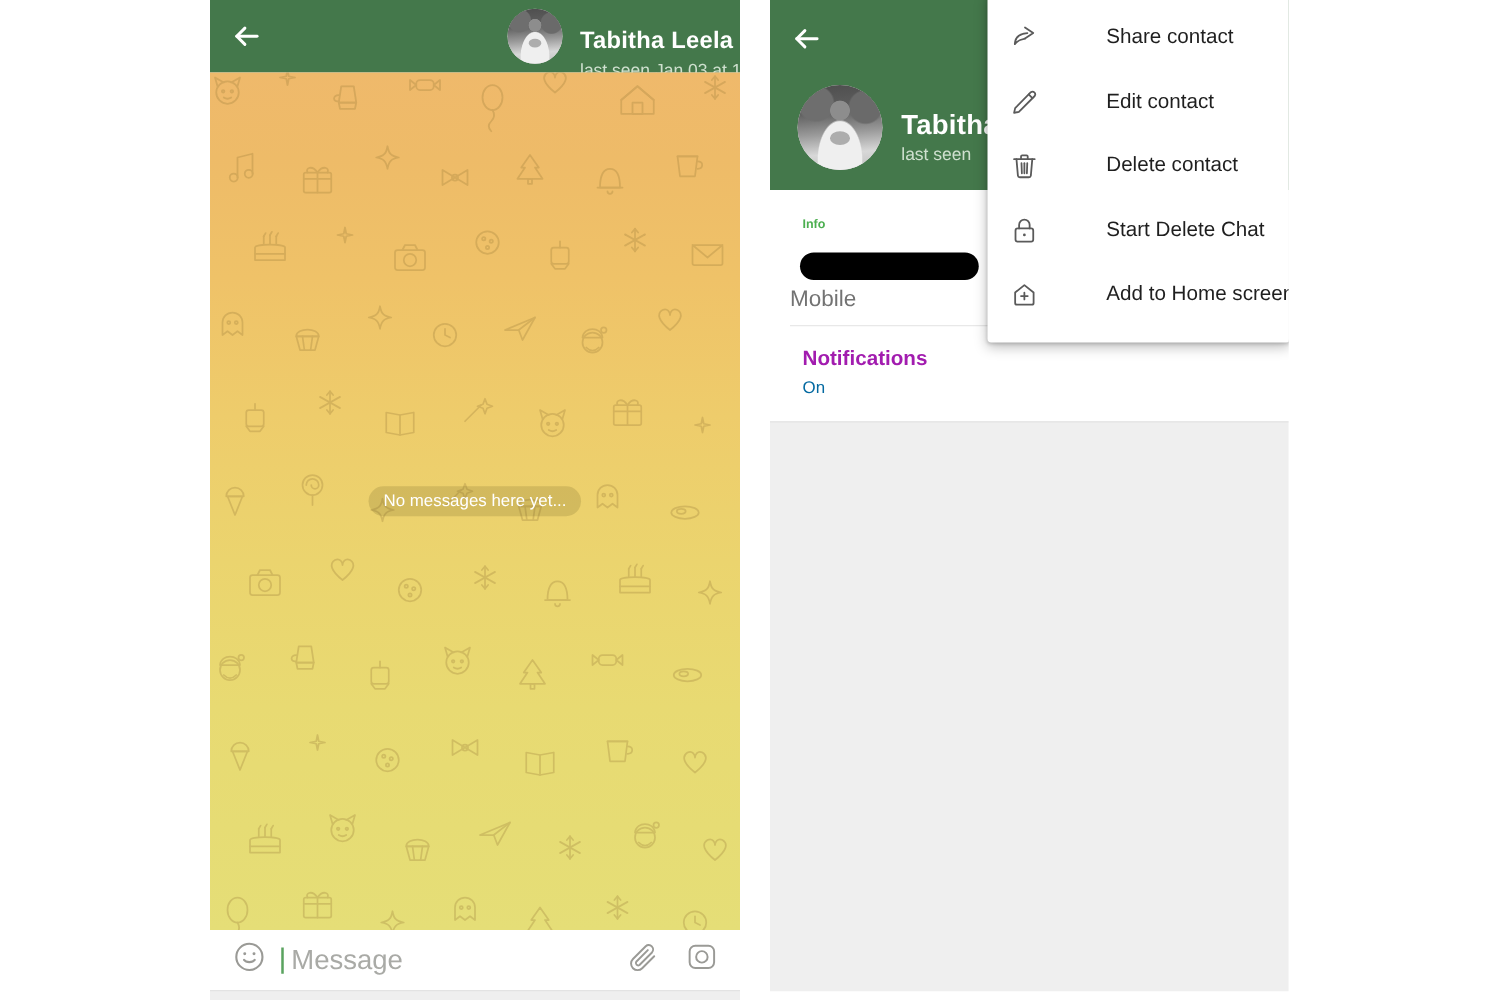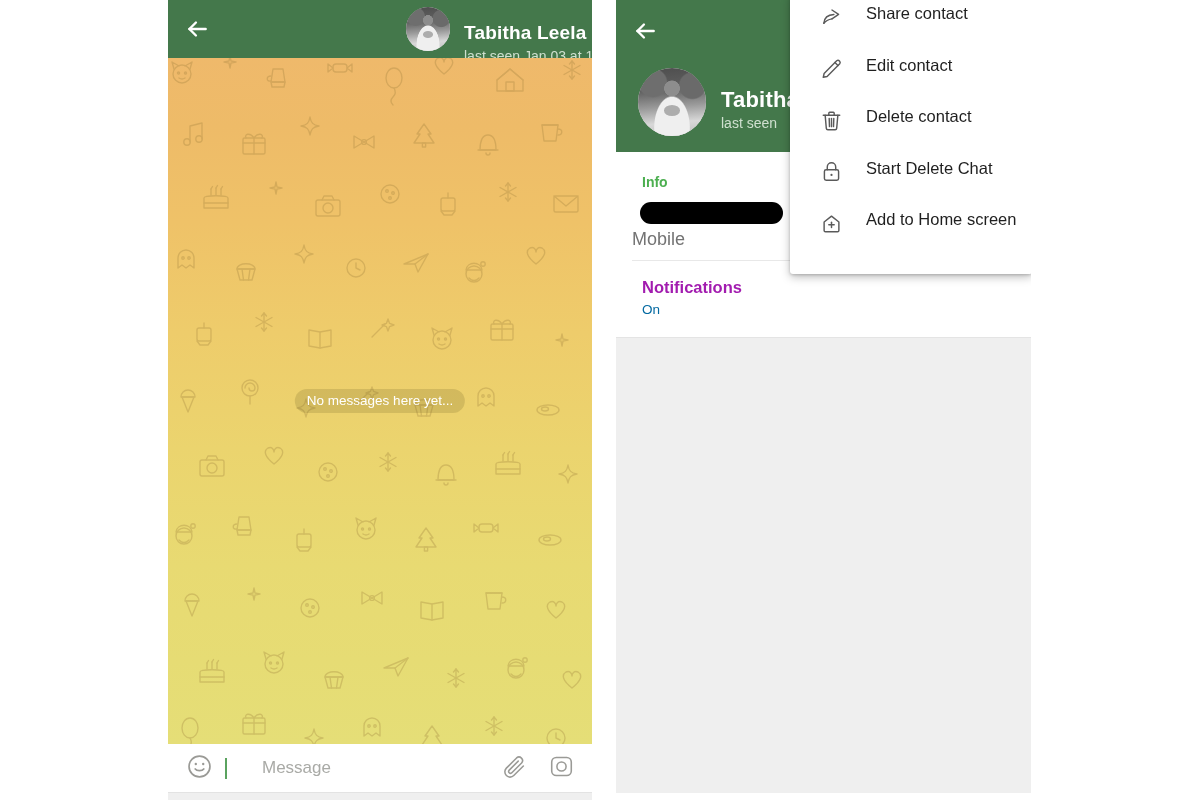--- a/index.html
+++ b/index.html
@@ -153,22 +153,21 @@
     cursor: text;
   }
   #composer .caret {
     width: 2px;
     height: 21px;
     background: #5aa35f;
     margin-right: 6px;
   }
   #composer .placeholder {
     color: #a9aaa6;
-    font-size: 17px;
-    margin-left: 29px;
+    font-size: 22px;
   }
   #composer .right-icons {
     flex: 0 0 auto;
     display: flex;
     align-items: center;
     gap: 22px;
     margin-left: 10px;
   }
   #composer .right-icons span { cursor: pointer; display: block; }
 
@@ -189,21 +188,21 @@
     top: 152px;
     width: 415px;
     height: 185px;
     background: #ffffff;
   }
   #info-label {
     position: absolute;
     left: 26px;
     top: 22px;
     color: #4caf50;
-    font-size: 14px;
+    font-size: 10px;
     font-weight: bold;
   }
   #phone-redaction {
     position: absolute;
     left: 24px;
     top: 50px;
     width: 143px;
     height: 22px;
     border-radius: 11px;
     background: #000000;
@@ -256,23 +255,25 @@
     width: 242px;
     background: #ffffff;
     border-radius: 3px;
     box-shadow: 0 3px 10px rgba(0,0,0,0.26), 0 1px 3px rgba(0,0,0,0.18);
     padding: 10px 0 12px;
     box-sizing: border-box;
     z-index: 30;
   }
   .menu-item {
     display: flex;
+    align-items: center;
     height: 51.5px;
-    padding-left: 28px;
+    padding-left: 16px;
     cursor: pointer;
+    gap: 31px;
   }
   .menu-icon {
     flex: 0 0 auto;
     width: 26px;
     height: 26px;
     margin-right: 22px;
     display: flex;
     align-items: center;
     justify-content: center;
   }

